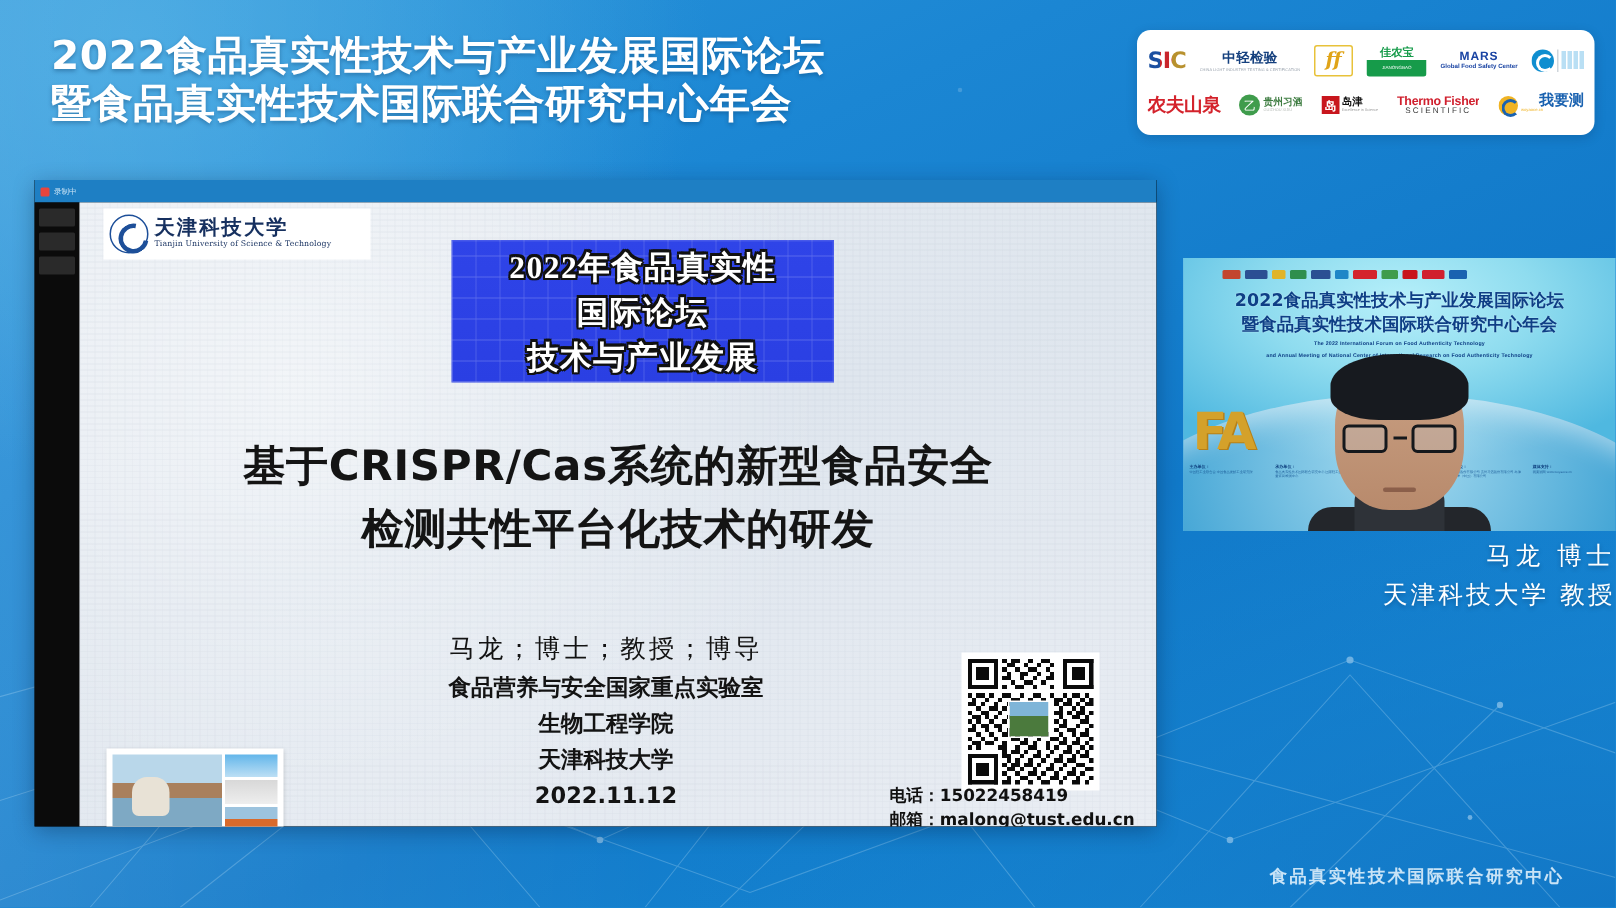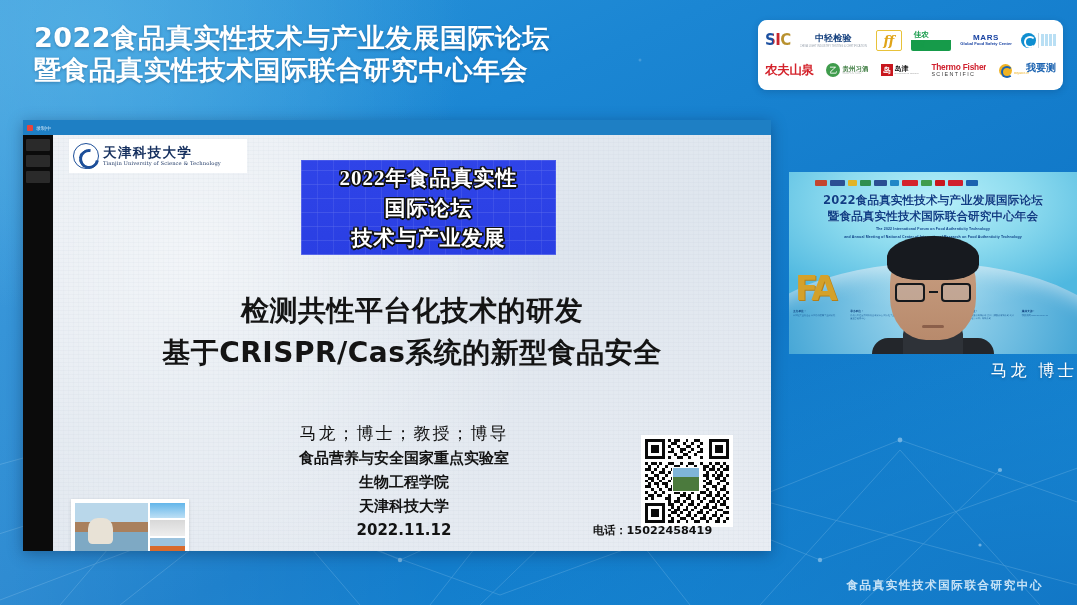--- a/index.html
+++ b/index.html
@@ -61,21 +61,21 @@
          -webkit-background-clip:text; background-clip:text; color:transparent; }
   .zqjy-cn { color:#15407e; font-size:9px; font-weight:bold; letter-spacing:.2px; }
   .zqjy-en { color:#9aa3ae; font-size:2.6px; letter-spacing:.05px; }
 
   .ff-box { width:26px; height:21px; border:1.1px solid #e8c23a; border-radius:2px;
             display:flex; align-items:center; justify-content:center; }
   .ff-gl { color:#e0a418; font-weight:bold; font-size:13px; font-family:"DejaVu Serif", serif; font-style:italic; }
 
   .jiabao { width:40px; height:21px; border-radius:2px; overflow:hidden;
             background:linear-gradient(#fff 0 48%, #169b4a 48% 100%);
-            display:flex; flex-direction:row; }
+            display:flex; flex-direction:column; }
   .jiabao b { color:#169b4a; font-size:7.5px; text-align:center; line-height:10px; }
   .jiabao i { color:#fff; font-size:3px; text-align:center; line-height:10px; font-style:normal; }
 
   .mars b { display:block; color:#1a44a3; font-size:8px; letter-spacing:.6px; line-height:8px; }
   .mars span { display:block; color:#1a44a3; font-size:4.1px; line-height:4.6px; font-weight:bold; }
 
   .cnas { display:flex; align-items:center; gap:2px; }
   .cnas-c { width:15px; height:15px; border-radius:50%; background:#0f8ed0; position:relative; }
   .cnas-c::after { content:""; position:absolute; left:3.5px; top:3.5px; width:8px; height:8px;
                    border-radius:50%; border:2px solid #fff; border-right-color:transparent; }
@@ -415,21 +415,21 @@
       <div class="logo">
         <div class="shimadzu">
           <div class="sh-sq">岛</div>
           <div class="sh-t">
             <b>岛津</b>
             <i>Excellence in Science</i>
           </div>
         </div>
       </div>
       <div class="logo thermo">
-        <div style="">
+        <div style="text-align:center">
           <b>Thermo Fisher</b>
           <span>SCIENTIFIC</span>
         </div>
       </div>
       <div class="logo">
         <div class="woyaoce">
           <div class="wyc-c"></div>
           <div class="wyc-t">
             <b>我要测</b>
             <i>woyaoce.cn</i>
@@ -462,22 +462,22 @@
         </div>
       </div>
 
       <div class="forum-box">
         <div class="forum-line">2022年食品真实性</div>
         <div class="forum-line">国际论坛</div>
         <div class="forum-line">技术与产业发展</div>
       </div>
 
       <div class="slide-title">
+        <div>基于CRISPR/Cas系统的新型食品安全</div>
         <div>检测共性平台化技术的研发</div>
-        <div>基于CRISPR/Cas系统的新型食品安全</div>
       </div>
 
       <div class="pres-info">
         <div class="pname">马龙；博士；教授；博导</div>
         <div class="pl">食品营养与安全国家重点实验室</div>
         <div class="pl">生物工程学院</div>
         <div class="pl">天津科技大学</div>
         <div class="pdate">2022.11.12</div>
       </div>
 
@@ -695,20 +695,21 @@
                 <rect x="24" y="28" width="2" height="1"></rect>
               <rect x="27" y="28" width="1" height="1"></rect>
             </g>
           </svg>
           <div class="qr-center"></div>
         </div>
       </div>
 
       <div class="contact">
         <div>电话：15022458419</div>
+        <div>邮箱：malong@tust.edu.cn</div>
       </div>
 
       <div class="collage">
         <div class="collage-row">
           <div class="col-main"></div>
           <div class="col-side">
             <div class="col-s1"></div>
             <div class="col-s2"></div>
             <div class="col-s3"></div>
           </div>
@@ -783,20 +784,21 @@
         <div class="p-lens"></div>
         <div class="p-bridge"></div>
         <div class="p-lens"></div>
       </div>
       <div class="p-mouth"></div>
     </div>
   </div>
 
   <div class="vp-caption">
     <div class="c1">马龙  博士</div>
+    <div class="c2">天津科技大学  教授</div>
   </div>
 
   <div class="footer-right">
     <span style="color:#d8ecfa; font-size:11.5px; letter-spacing:1.6px; font-weight:bold;
                  font-family:'DejaVu Sans', sans-serif; opacity:.92;">食品真实性技术国际联合研究中心</span>
   </div>
 
 </div>
 
 </body></html>

